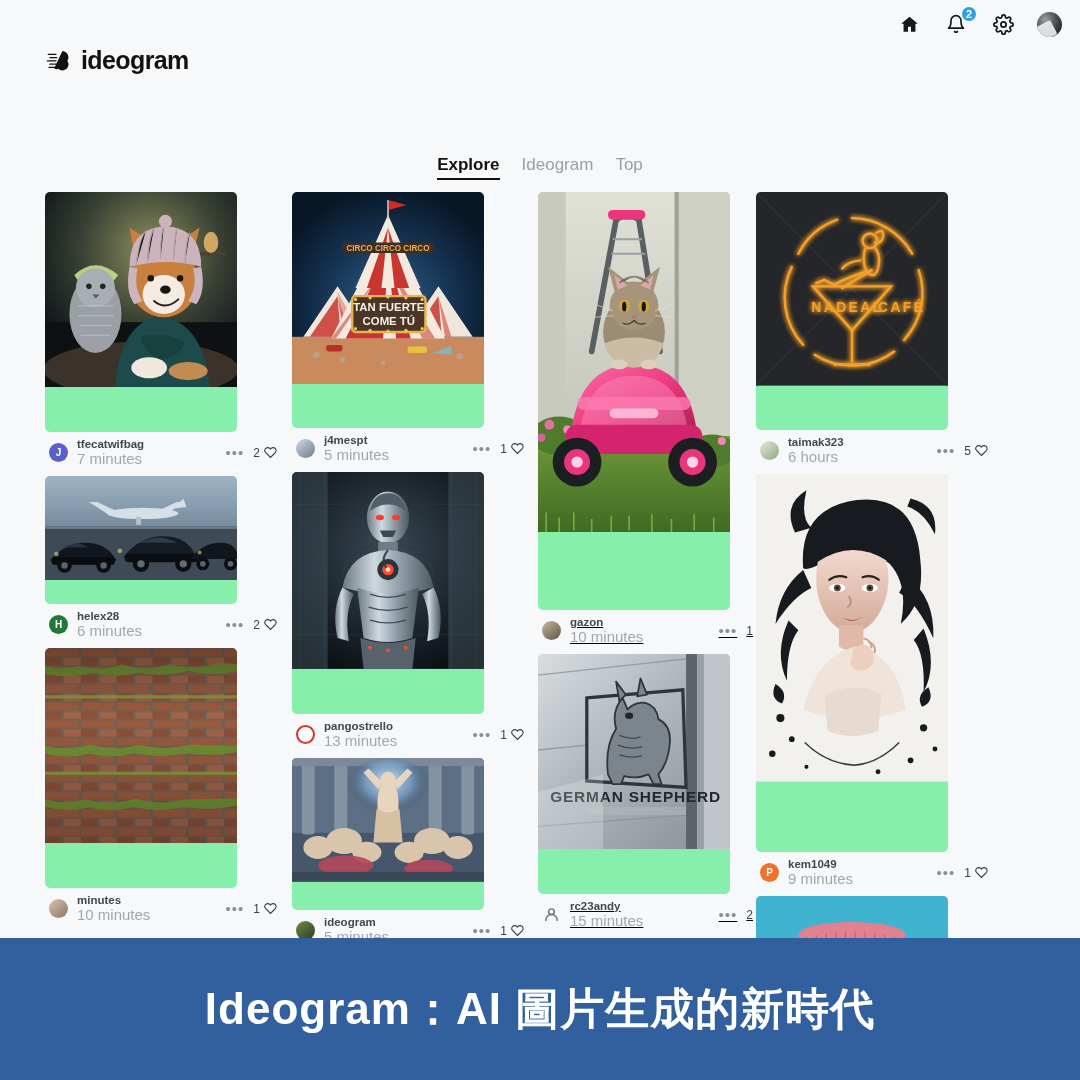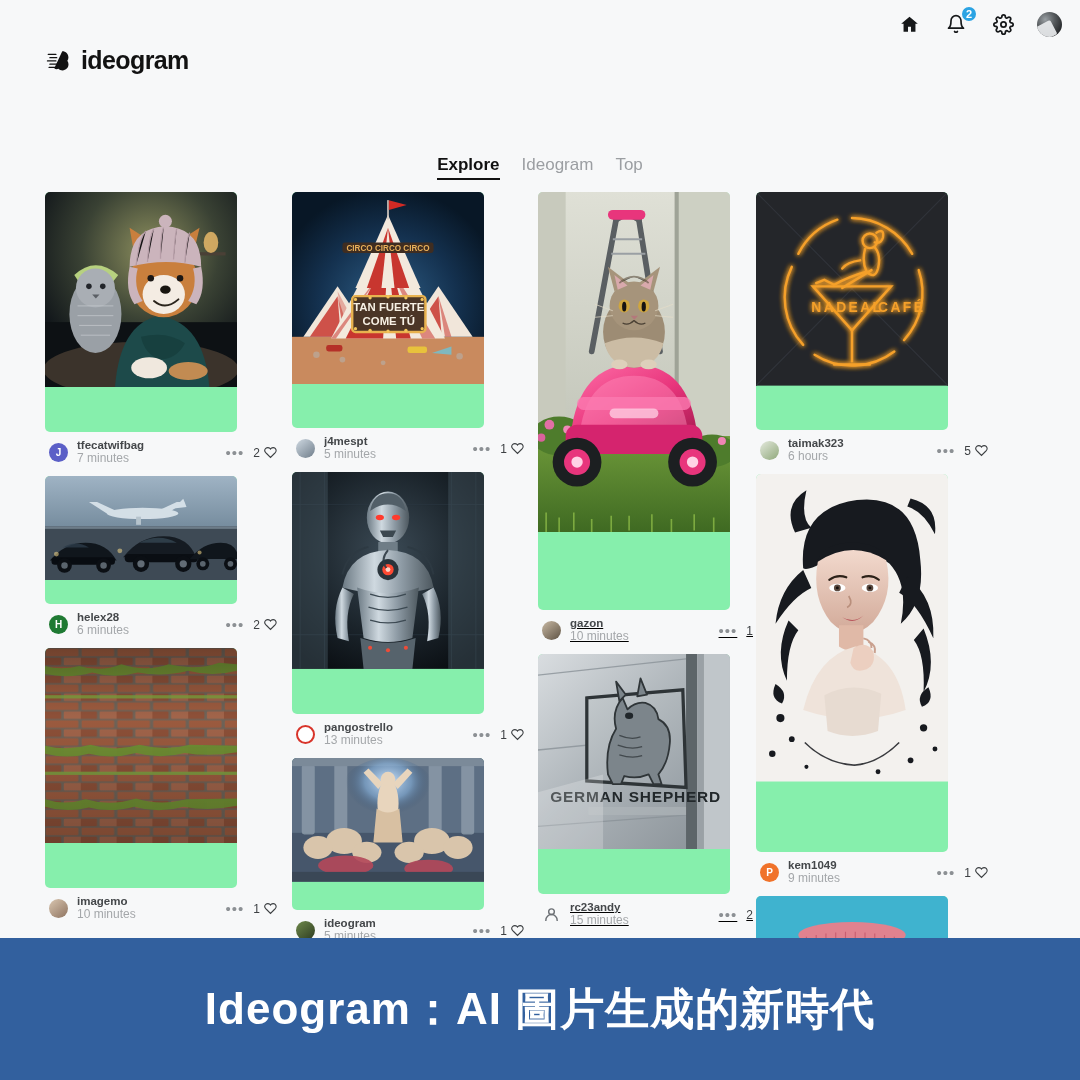--- a/index.html
+++ b/index.html
@@ -68,21 +68,21 @@
   .col { position: absolute; top: 0; width: 236px; }
   .c1 { left: 0; }   .c2 { left: 247px; } .c3 { left: 493px; text-decoration: underline; } .c4 { left: 711px; }
 
   .card { margin-bottom: 10px; }
   .thumb { width: 192px; border-radius: 5px; overflow: hidden; position: relative; background: #86efac; }
   .meta { display: flex; align-items: center; padding: 7px 4px 0 4px; height: 34px; }
   .av { width: 19px; height: 19px; border-radius: 50%; flex: none; margin-right: 9px;
         font-size: 10px; color: #fff; display: flex; align-items: center; justify-content: center; font-weight: 700; overflow: hidden; position: relative; }
   .names { flex: 1; min-width: 0; line-height: 1.12; }
   .uname { font-size: 11.5px; font-weight: 700; color: #44474a; white-space: nowrap; overflow: hidden; text-overflow: ellipsis; }
-  .time { font-size: 12px; color: #a4a7aa; }
+  .time { font-size: 15px; color: #a4a7aa; }
   .acts { display: flex; align-items: center; gap: 9px; flex: none; }
   .dots { color: #8c9094; font-size: 15px; letter-spacing: 1px; line-height: 8px; cursor: pointer; }
   .likes { display: flex; align-items: center; gap: 4px; font-size: 12px; color: #3d4043; cursor: pointer; }
   .heart { width: 13px; height: 13px; }
 
   
   .banner {
     position: absolute; left: 0; bottom: 0; width: 1080px; height: 142px;
     background: #32609e; display: flex; align-items: center; justify-content: center; margin-top: 40px;
   }
@@ -313,21 +313,21 @@
             <g fill="#7fa63d" opacity=".8">
               <rect x="0" y="58" width="236" height="4"></rect>
                 <rect x="0" y="152" width="236" height="4"></rect>
             </g>
             <rect width="236" height="240" fill="url(#bsh)"></rect>
           </svg>
         </div>
         <div class="meta">
           <div class="av" style="background:linear-gradient(140deg,#d9c6b0,#8e7360)"></div>
           <div class="names">
-            <div class="uname">imagemo</div>
+            <div class="uname">minutes</div>
             <div class="time">10 minutes</div>
           </div>
           <div class="acts">
             <div class="dots">•••</div>
             <div class="likes">
               <span>1</span>
               <svg class="heart" viewBox="0 0 24 24" fill="none" stroke="#3d4043" stroke-width="2">
                   <path d="M20.8 4.6a5.5 5.5 0 0 0-7.8 0L12 5.7l-1-1.1a5.5 5.5 0 0 0-7.8 7.8l1.1 1L12 21.2l7.7-7.8 1.1-1a5.5 5.5 0 0 0 0-7.8z"></path>
                 </svg>
             </div>

